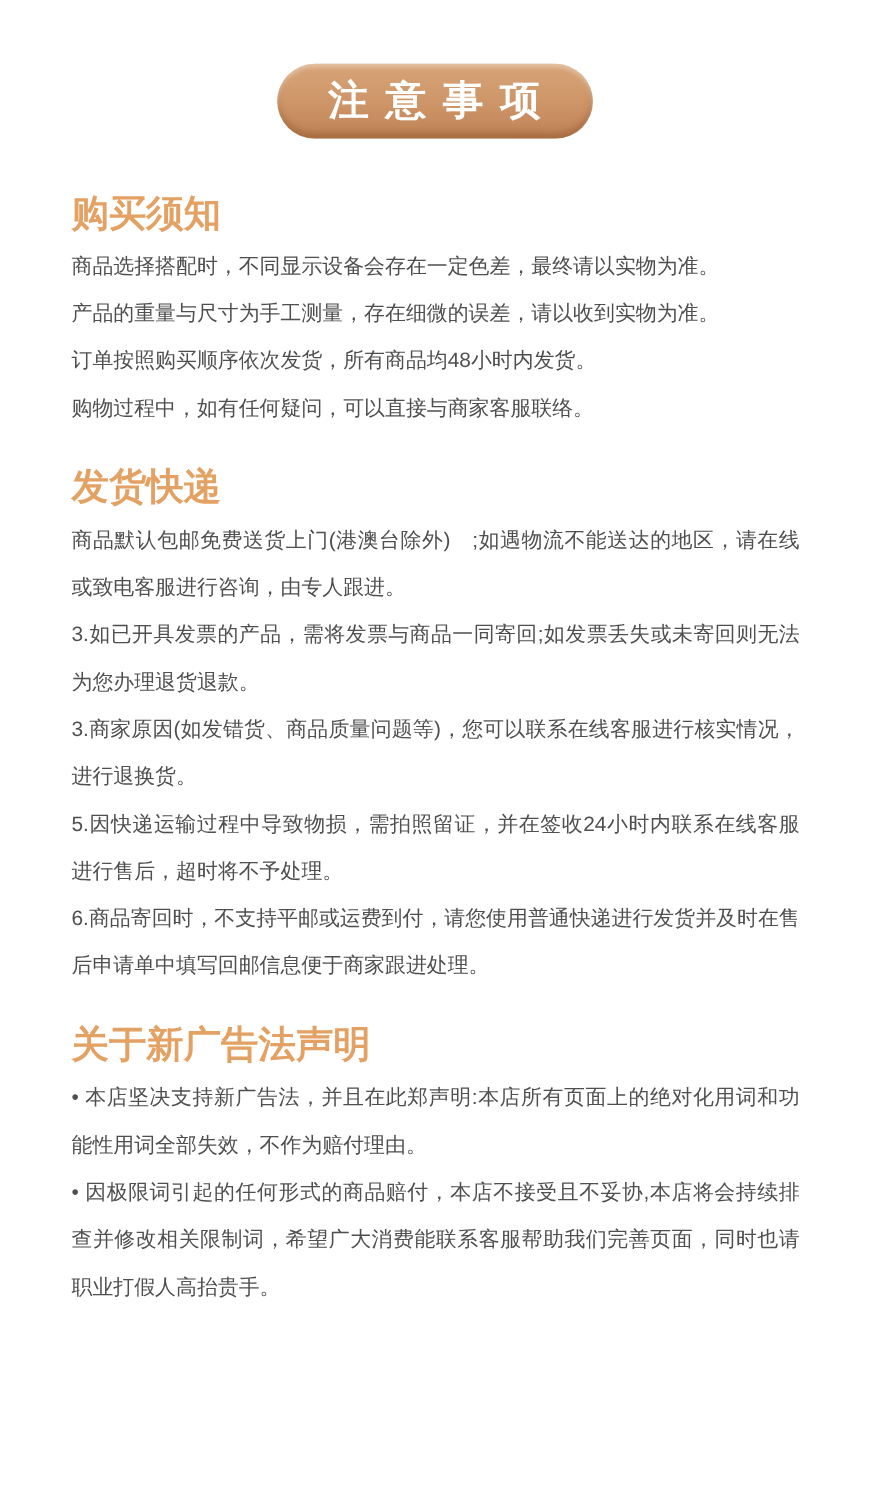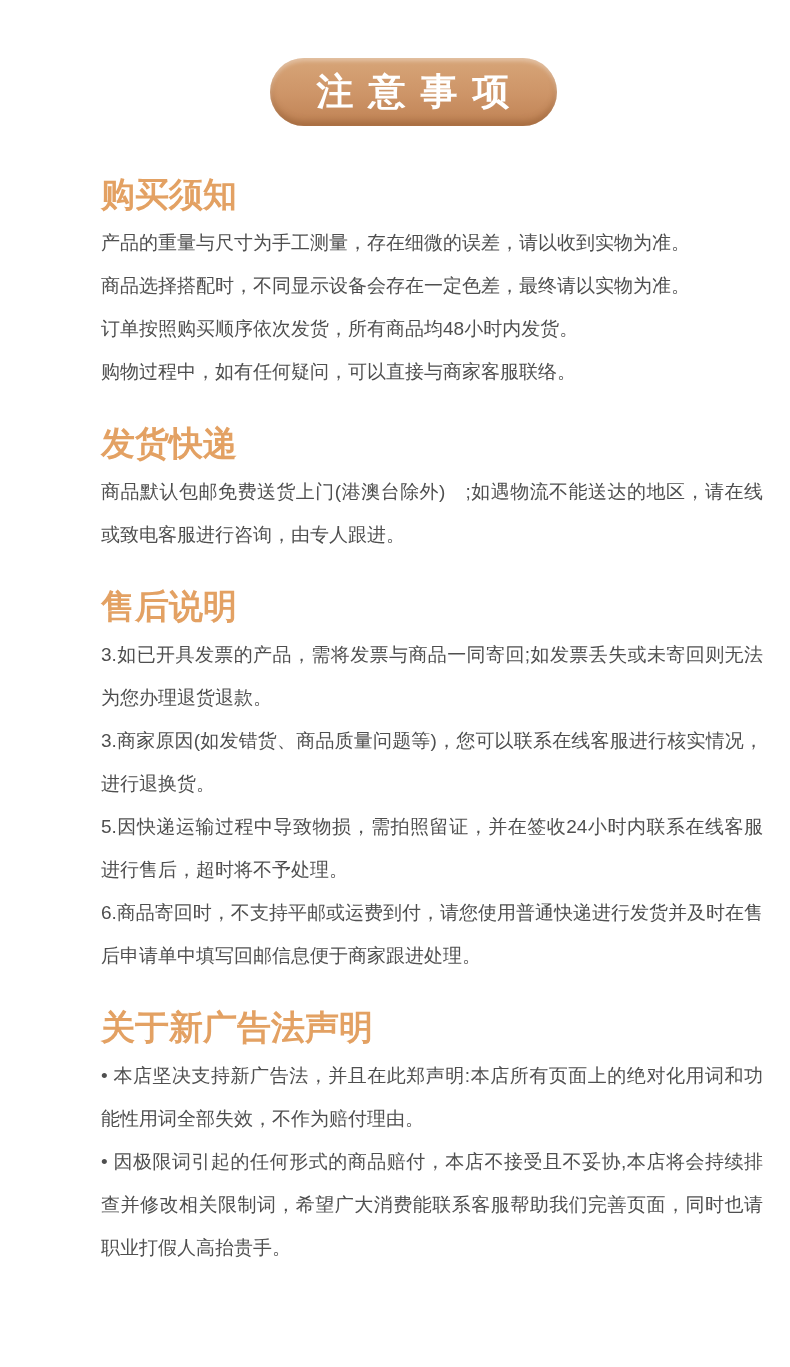--- a/index.html
+++ b/index.html
@@ -14,21 +14,20 @@
     -webkit-font-smoothing: antialiased;
   }
   .page {
     width: 790px;
     min-height: 1367px;
     padding-top: 58px;
     padding-bottom: 12px;
     box-sizing: border-box;
     background: #ffffff;
     overflow: hidden;
-    padding-left: 36px;
   }
   
   .banner {
     width: 287px;
     height: 68px;
     margin: 0 auto;
     border-radius: 34px;
     background: linear-gradient(to bottom, #d7a578 0%, #cd9467 55%, #bf8254 100%);
     box-shadow: inset 0 3px 4px rgba(255,255,255,0.35),
                 inset 0 -5px 6px rgba(120,70,30,0.35);
@@ -74,33 +73,32 @@
 <div class="page">
 
   <div class="banner">
     <span class="banner-text">注意事项</span>
   </div>
 
   <div class="content">
 
     <section class="first">
       <h2 class="section-heading">购买须知</h2>
+      <p class="body-line">商品选择搭配时，不同显示设备会存在一定色差，最终请以实物为准。</p>
       <p class="body-line">产品的重量与尺寸为手工测量，存在细微的误差，请以收到实物为准。</p>
-      <p class="body-line">商品选择搭配时，不同显示设备会存在一定色差，最终请以实物为准。</p>
       <p class="body-line">订单按照购买顺序依次发货，所有商品均48小时内发货。</p>
       <p class="body-line">购物过程中，如有任何疑问，可以直接与商家客服联络。</p>
     </section>
 
     <section>
       <h2 class="section-heading">发货快递</h2>
       <p class="body-line">商品默认包邮免费送货上门(港澳台除外)　;如遇物流不能送达的地区，请在线或致电客服进行咨询，由专人跟进。</p>
     </section>
 
     <section>
-      <h2 class="section-heading">售后说明</h2>
       <p class="body-line">3.如已开具发票的产品，需将发票与商品一同寄回;如发票丢失或未寄回则无法为您办理退货退款。</p>
       <p class="body-line">3.商家原因(如发错货、商品质量问题等)，您可以联系在线客服进行核实情况，进行退换货。</p>
       <p class="body-line">5.因快递运输过程中导致物损，需拍照留证，并在签收24小时内联系在线客服进行售后，超时将不予处理。</p>
       <p class="body-line">6.商品寄回时，不支持平邮或运费到付，请您使用普通快递进行发货并及时在售后申请单中填写回邮信息便于商家跟进处理。</p>
     </section>
 
     <section>
       <h2 class="section-heading">关于新广告法声明</h2>
       <p class="body-line">• 本店坚决支持新广告法，并且在此郑声明:本店所有页面上的绝对化用词和功能性用词全部失效，不作为赔付理由。</p>
       <p class="body-line">• 因极限词引起的任何形式的商品赔付，本店不接受且不妥协,本店将会持续排查并修改相关限制词，希望广大消费能联系客服帮助我们完善页面，同时也请职业打假人高抬贵手。</p>

